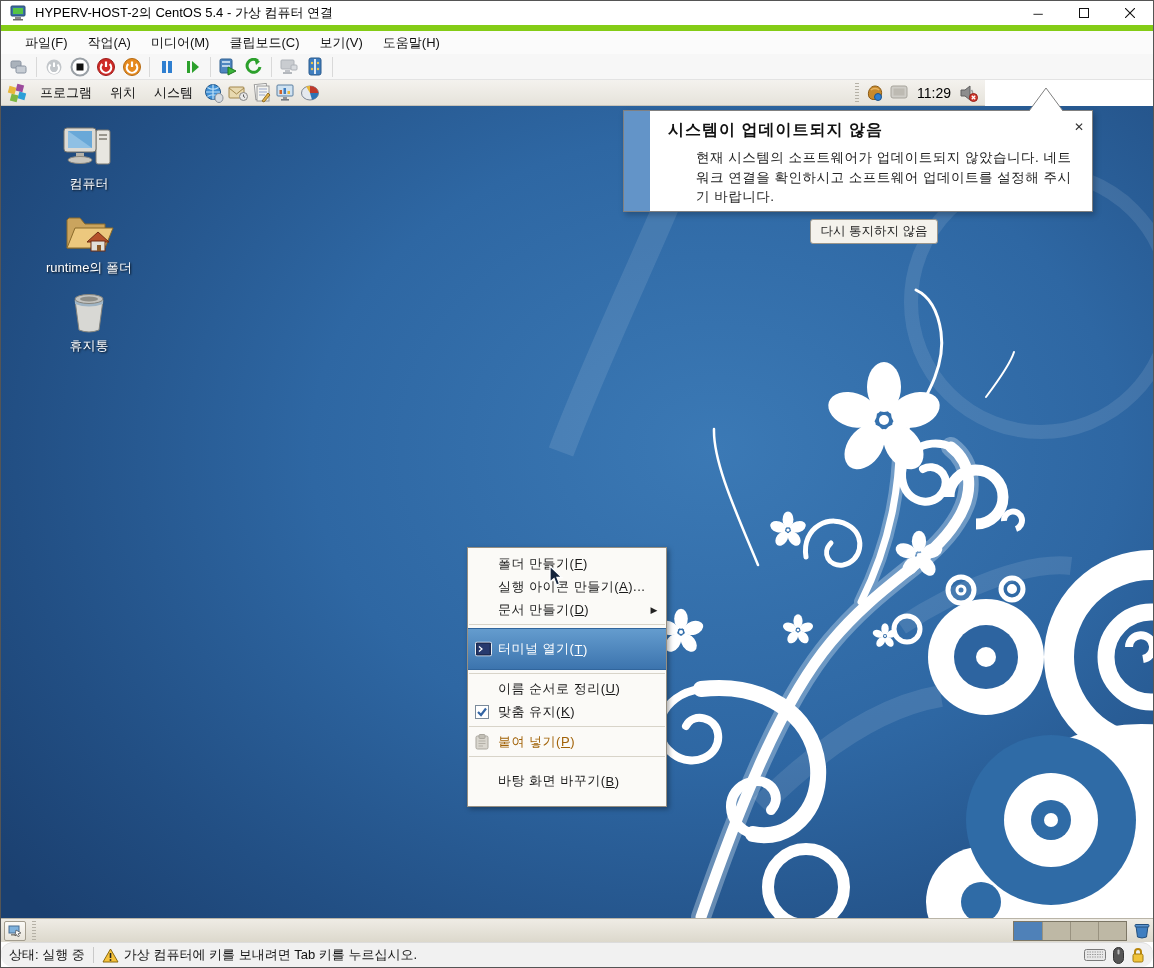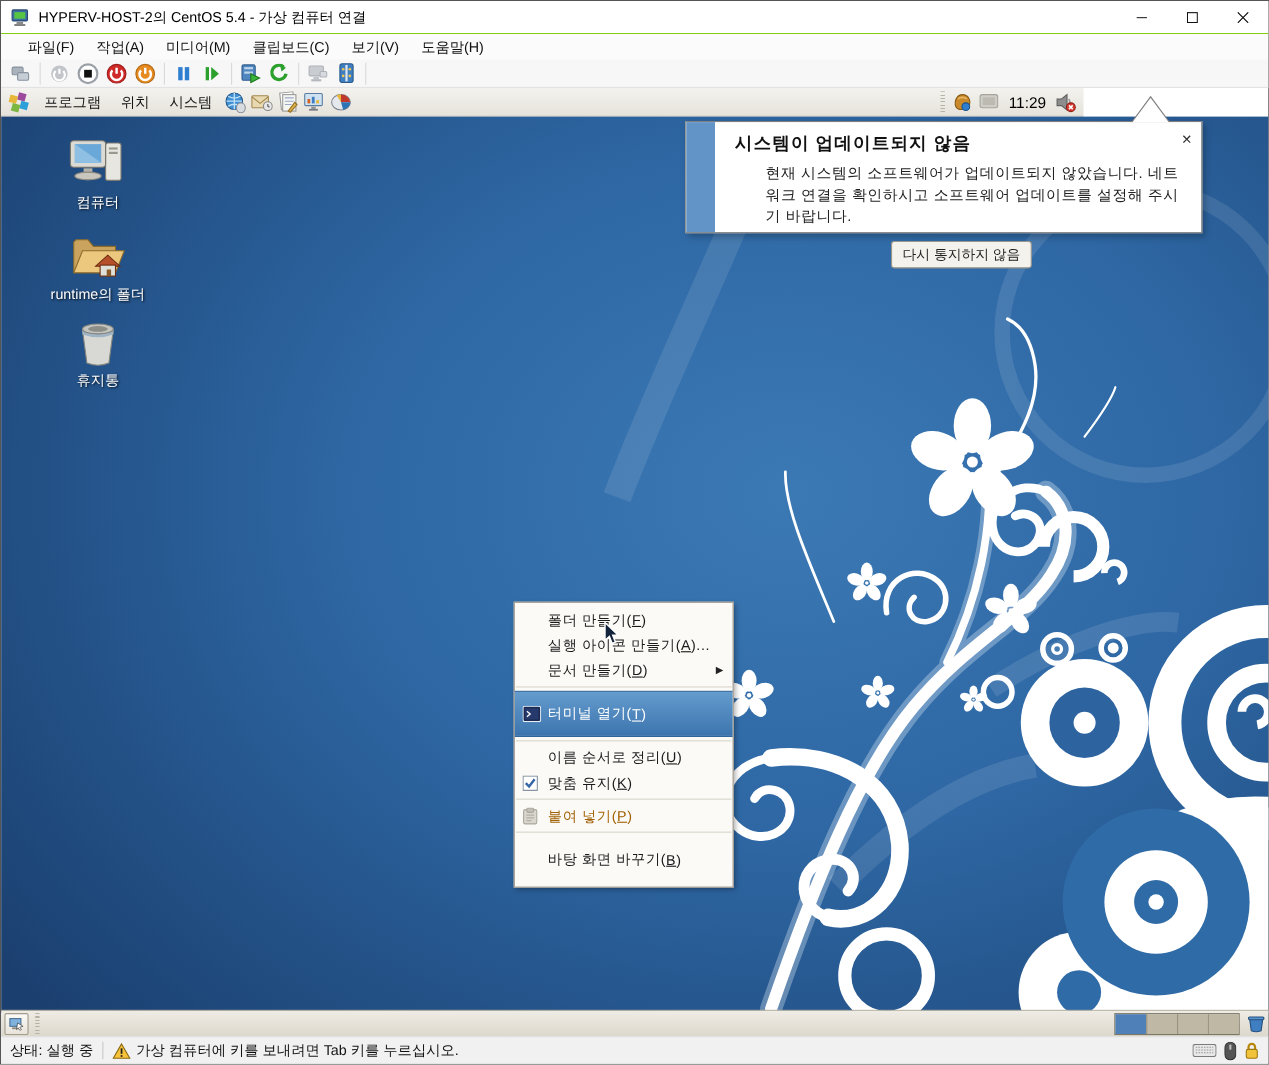--- a/index.html
+++ b/index.html
@@ -3,21 +3,21 @@
 <meta charset="utf-8">
 <style>
   * { margin:0; padding:0; box-sizing:border-box; }
   html,body { width:1154px; height:968px; overflow:hidden; background:#fff;
     font-family:"Liberation Sans","DejaVu Sans",sans-serif; }
   .win { position:relative; width:1154px; height:968px; border:1px solid #555;
     display:flex; flex-direction:column; }
 
   
   .titlebar { height:30px; background:#ffffff; display:flex; align-items:center;
-    border-bottom:1px solid #84cc16; flex:0 0 auto; }
+    border-bottom:6px solid #84cc16; flex:0 0 auto; }
   .titlebar .appicon { margin:0 8px 0 9px; }
   .titlebar .title { font-size:13px; color:#000; flex:1 1 auto; white-space:nowrap; }
   .capbtn { width:46px; height:29px; display:flex; align-items:center; justify-content:center;
     font-size:13px; color:#111; }
 
   
   .menubar { height:23px; background:#fbfbfb; display:flex; align-items:center;
     padding-left:14px; flex:0 0 auto; }
   .menubar .mitem { font-size:13px; color:#111; padding:3px 10px; }
 
@@ -90,21 +90,21 @@
     border-radius:2px; background:linear-gradient(#fbfaf7,#e8e4da);
     display:flex; align-items:center; justify-content:center; }
   .wsw { display:flex; border:1px solid #7d7766; height:20px; margin-left:auto; }
   .wcell { width:28px; height:100%; background:#beb8a5; border-left:1px solid #999280; }
   .wcell:first-child { border-left:none; }
   .wcell.active { background:#4f81b8; }
   .trashapplet { width:20px; height:20px; margin:0 3px 0 5px; display:flex; align-items:center; justify-content:center; }
 
   
   .statusbar { height:25px; background:#f1f1f1; border-top:1px solid #dcdcdc;
-    display:flex; align-items:center; font-size:13px; color:#111; padding:0 8px; flex:0 0 auto; }
+    display:flex; align-items:center; font-size:13px; color:#111; padding:0 8px; flex:0 0 auto;border-radius:12px; }
   .ssep { width:1px; height:16px; background:#c9c9c9; margin:0 8px; }
   .statusbar .hint { display:flex; align-items:center; gap:5px; }
   .statusbar .right { margin-left:auto; display:flex; align-items:center; gap:7px; }
 </style>
 </head>
 <body>
 
 <div class="win">
 
   <div class="titlebar">

